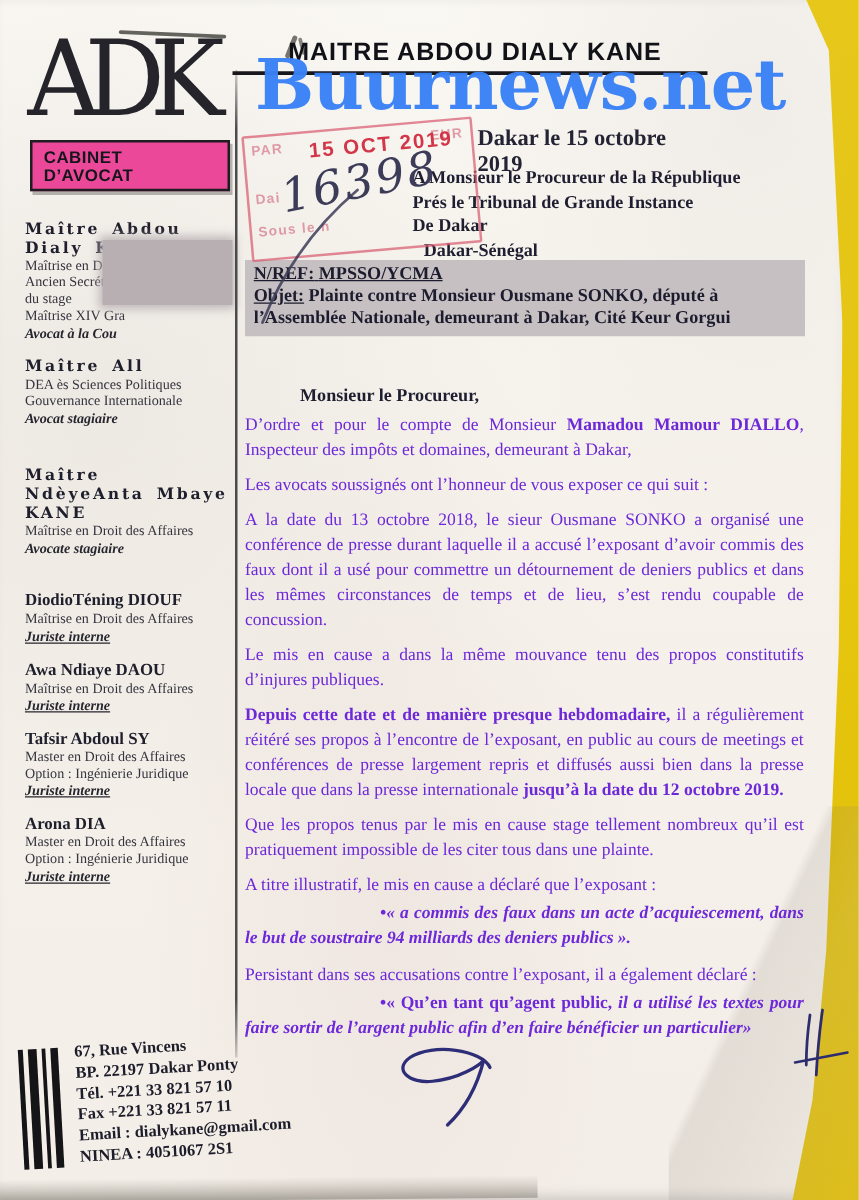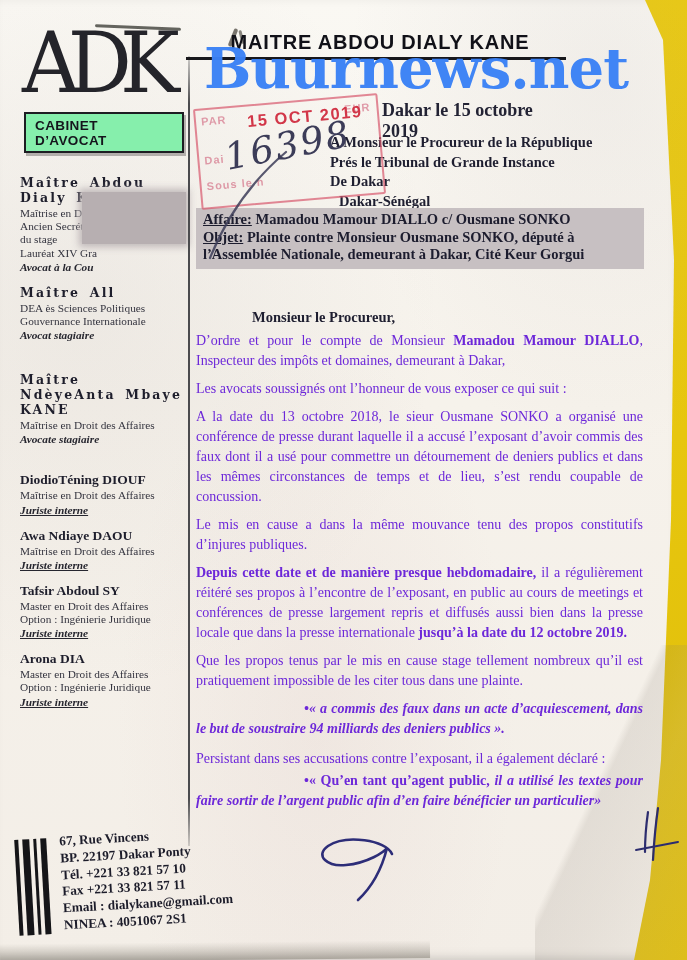--- a/index.html
+++ b/index.html
@@ -30,21 +30,21 @@
     background:linear-gradient(to top, rgba(105,100,88,.42), rgba(105,100,88,0));transform:rotate(-.5deg);}
   .staple-1{position:absolute;left:95px;top:26px;width:86px;height:3px;background:#4a4a44;transform:rotate(2.5deg);border-radius:2px;opacity:.85;}
   .staple-2{position:absolute;left:231px;top:28px;width:4px;height:19px;background:#57544c;transform:rotate(22deg);border-radius:2px;opacity:.8;}
   .staple-3{position:absolute;left:240px;top:30px;width:3px;height:14px;background:#57544c;transform:rotate(-14deg);border-radius:2px;opacity:.7;}
 
   
   .sidebar{position:absolute;left:12px;top:24px;width:172px;}
   .logo{font-family:"DejaVu Serif",serif;font-size:80px;line-height:1;letter-spacing:-12px;color:#24242a;font-weight:400;margin-left:10px;transform:scaleY(1.05);}
   .cabinet{display:inline-block;margin:8px 0 0 12px;padding:4px 9px 3px;border:2.5px solid #1d1d22;
     font-family:"Liberation Sans",sans-serif;font-weight:bold;font-size:13.5px;letter-spacing:.4px;
-    background:#86efac;box-shadow:2px 3px 0 rgba(60,55,55,.35);color:#15151c;}
+    background:#ec4899;box-shadow:2px 3px 0 rgba(60,55,55,.35);color:#15151c;}
   .members{margin-top:22px;padding-left:8px;}
   .member{margin-bottom:11px;}
   .member.gap-lg{margin-bottom:30px;}
   .member.gap-md{margin-bottom:26px;}
   .mname{font-size:13px;line-height:15px;font-weight:bold;color:#1e1e2c;margin-bottom:2px;}
   .mname.fancy{font-family:"DejaVu Serif",serif;letter-spacing:2.2px;word-spacing:3px;font-size:12.5px;}
   .mname.plain{font-family:"Liberation Serif",serif;font-size:13.5px;}
   .mline{font-size:11.3px;line-height:13.2px;color:#34343f;}
   .mrole{font-size:11.3px;line-height:14px;font-weight:bold;color:#26262f;font-style:italic;}
   .mrole.u{text-decoration:underline;}
@@ -76,21 +76,21 @@
   .hand9{position:absolute;left:312px;top:834px;z-index:9;}
   .handN{position:absolute;left:634px;top:804px;z-index:9;}
 
   .recipient{position:absolute;left:330px;top:133px;z-index:5;font-weight:bold;font-size:14.5px;line-height:19.5px;color:#1e1e30;}
   .recipient .r3{padding-left:9px;}
 
   .refblock{position:absolute;left:196px;top:208px;width:448px;box-sizing:border-box;z-index:5;
     background:#c7c0c2;padding:3px 7px 5px;font-weight:bold;font-size:14.5px;line-height:17.6px;color:#1c1c2e;}
   .refblock .u{text-decoration:underline;}
 
-  .salutation{position:absolute;left:252px;top:309px;font-weight:bold;font-size:14.5px;color:#1e1e30;z-index:5;}
+  .salutation{position:absolute;left:240px;top:309px;font-weight:bold;font-size:14.5px;color:#1e1e30;z-index:5;}
   .letter{position:absolute;left:196px;top:331px;width:447px;z-index:5;font-size:14px;line-height:20px;color:#6d28d9;}
   .letter p{margin:0 0 8px;text-align:justify;}
   .letter p.tight{margin-bottom:2px;}
   .letter p.q{text-indent:108px;margin-bottom:10px;text-align:justify;}
   .letter span.b{font-weight:bold;}
   .letter span.i{font-style:italic;}
 </style>
 </head>
 <body>
 
@@ -103,21 +103,21 @@
 
 <div class="sidebar">
   <div class="logo">ADK</div>
   <div class="cabinet">CABINET D’AVOCAT</div>
 
   <div class="members">
     <div class="member">
       <div class="mname fancy">Maître Abdou Dialy KANE</div>
       <div class="mline">Maîtrise en Droit Judiciaire Privé</div>
       <div class="mline">Ancien Secrétaire de la Conférence du stage</div>
-      <div class="mline">Lauréat XIV Gra</div>
+      <div class="mline">Maîtrise XIV Gra</div>
       <div class="mrole">Avocat à la Cou</div>
     </div>
     <div class="member gap-lg">
       <div class="mname fancy">Maître All</div>
       <div class="mline">DEA ès Sciences Politiques</div>
       <div class="mline">Gouvernance Internationale</div>
       <div class="mrole">Avocat stagiaire</div>
     </div>
     <div class="member gap-md">
       <div class="mname fancy">Maître NdèyeAnta Mbaye KANE</div>
@@ -188,32 +188,33 @@
 </svg>
 
 <div class="recipient">
   <div>A Monsieur le Procureur de la République</div>
   <div>Prés le Tribunal de Grande Instance</div>
   <div>De Dakar</div>
   <div class="r3">Dakar-Sénégal</div>
 </div>
 
 <div class="refblock">
-  <div><span class="u">Affaire:</span> <span>Mamadou Mamour DIALLO c/ Ousmane SONKO</span></div>
+  <div><span class="u"><span>N/REF:</span> <span>MPSSO/YCMA</span></span></div>
   <div><span class="u">Objet:</span> <span>Plainte contre Monsieur Ousmane SONKO, député à l’Assemblée Nationale, demeurant à Dakar, Cité Keur Gorgui</span></div>
 </div>
 
 <div class="salutation">Monsieur le Procureur,</div>
 <div class="letter">
     <p><span>D’ordre et pour le compte de Monsieur </span><span class="b">Mamadou Mamour DIALLO</span><span>, Inspecteur des impôts et domaines, demeurant à Dakar,</span></p>
     <p><span>Les avocats soussignés ont l’honneur de vous exposer ce qui suit :</span></p>
     <p><span>A la date du 13 octobre 2018, le sieur Ousmane SONKO a organisé une conférence de presse durant laquelle il a accusé l’exposant d’avoir commis des faux dont il a usé pour commettre un détournement de deniers publics et dans les mêmes circonstances de temps  et de lieu, s’est rendu coupable de concussion.</span></p>
     <p><span>Le mis en cause a dans la même mouvance tenu des propos constitutifs d’injures publiques.</span></p>
     <p><span class="b">Depuis cette date et de manière presque hebdomadaire,</span><span> il a régulièrement réitéré ses propos à l’encontre de l’exposant, en public au cours de meetings et conférences de presse largement repris et diffusés aussi bien dans la presse locale que dans la presse internationale </span><span class="b">jusqu’à la date du 12 octobre 2019.</span></p>
     <p><span>Que les propos  tenus par le mis en cause stage tellement nombreux qu’il est pratiquement impossible de les citer tous dans une plainte.</span></p>
+    <p class="tight"><span>A titre illustratif, le mis en cause a déclaré que l’exposant :</span></p>
     <p class="q"><span class="b i">•« a commis des faux dans un acte d’acquiescement, dans le but de soustraire 94 milliards des deniers publics ».</span></p>
     <p class="tight"><span>Persistant dans ses accusations contre l’exposant, il a également déclaré :</span></p>
     <p class="q"><span class="b">•« Qu’en tant qu’agent public, </span><span class="b i">il a utilisé les textes pour faire sortir de l’argent public afin d’en faire bénéficier un particulier»</span></p>
   </div>
 
 <svg class="hand9" width="100" height="80" viewBox="0 0 100 80">
   <path d="M80,20 C74,6 34,0 16,12 C2,22 16,33 34,31 C56,29 72,18 75,14 C70,34 61,52 46,66" fill="none" stroke="#2d2d78" stroke-width="2.6" stroke-linecap="round"></path>
 </svg>
 <svg class="handN" width="50" height="66" viewBox="0 0 50 66">
   <path d="M14,8 C12,22 11,36 11,48" fill="none" stroke="#2c2c6e" stroke-width="2.2" stroke-linecap="round"></path>

